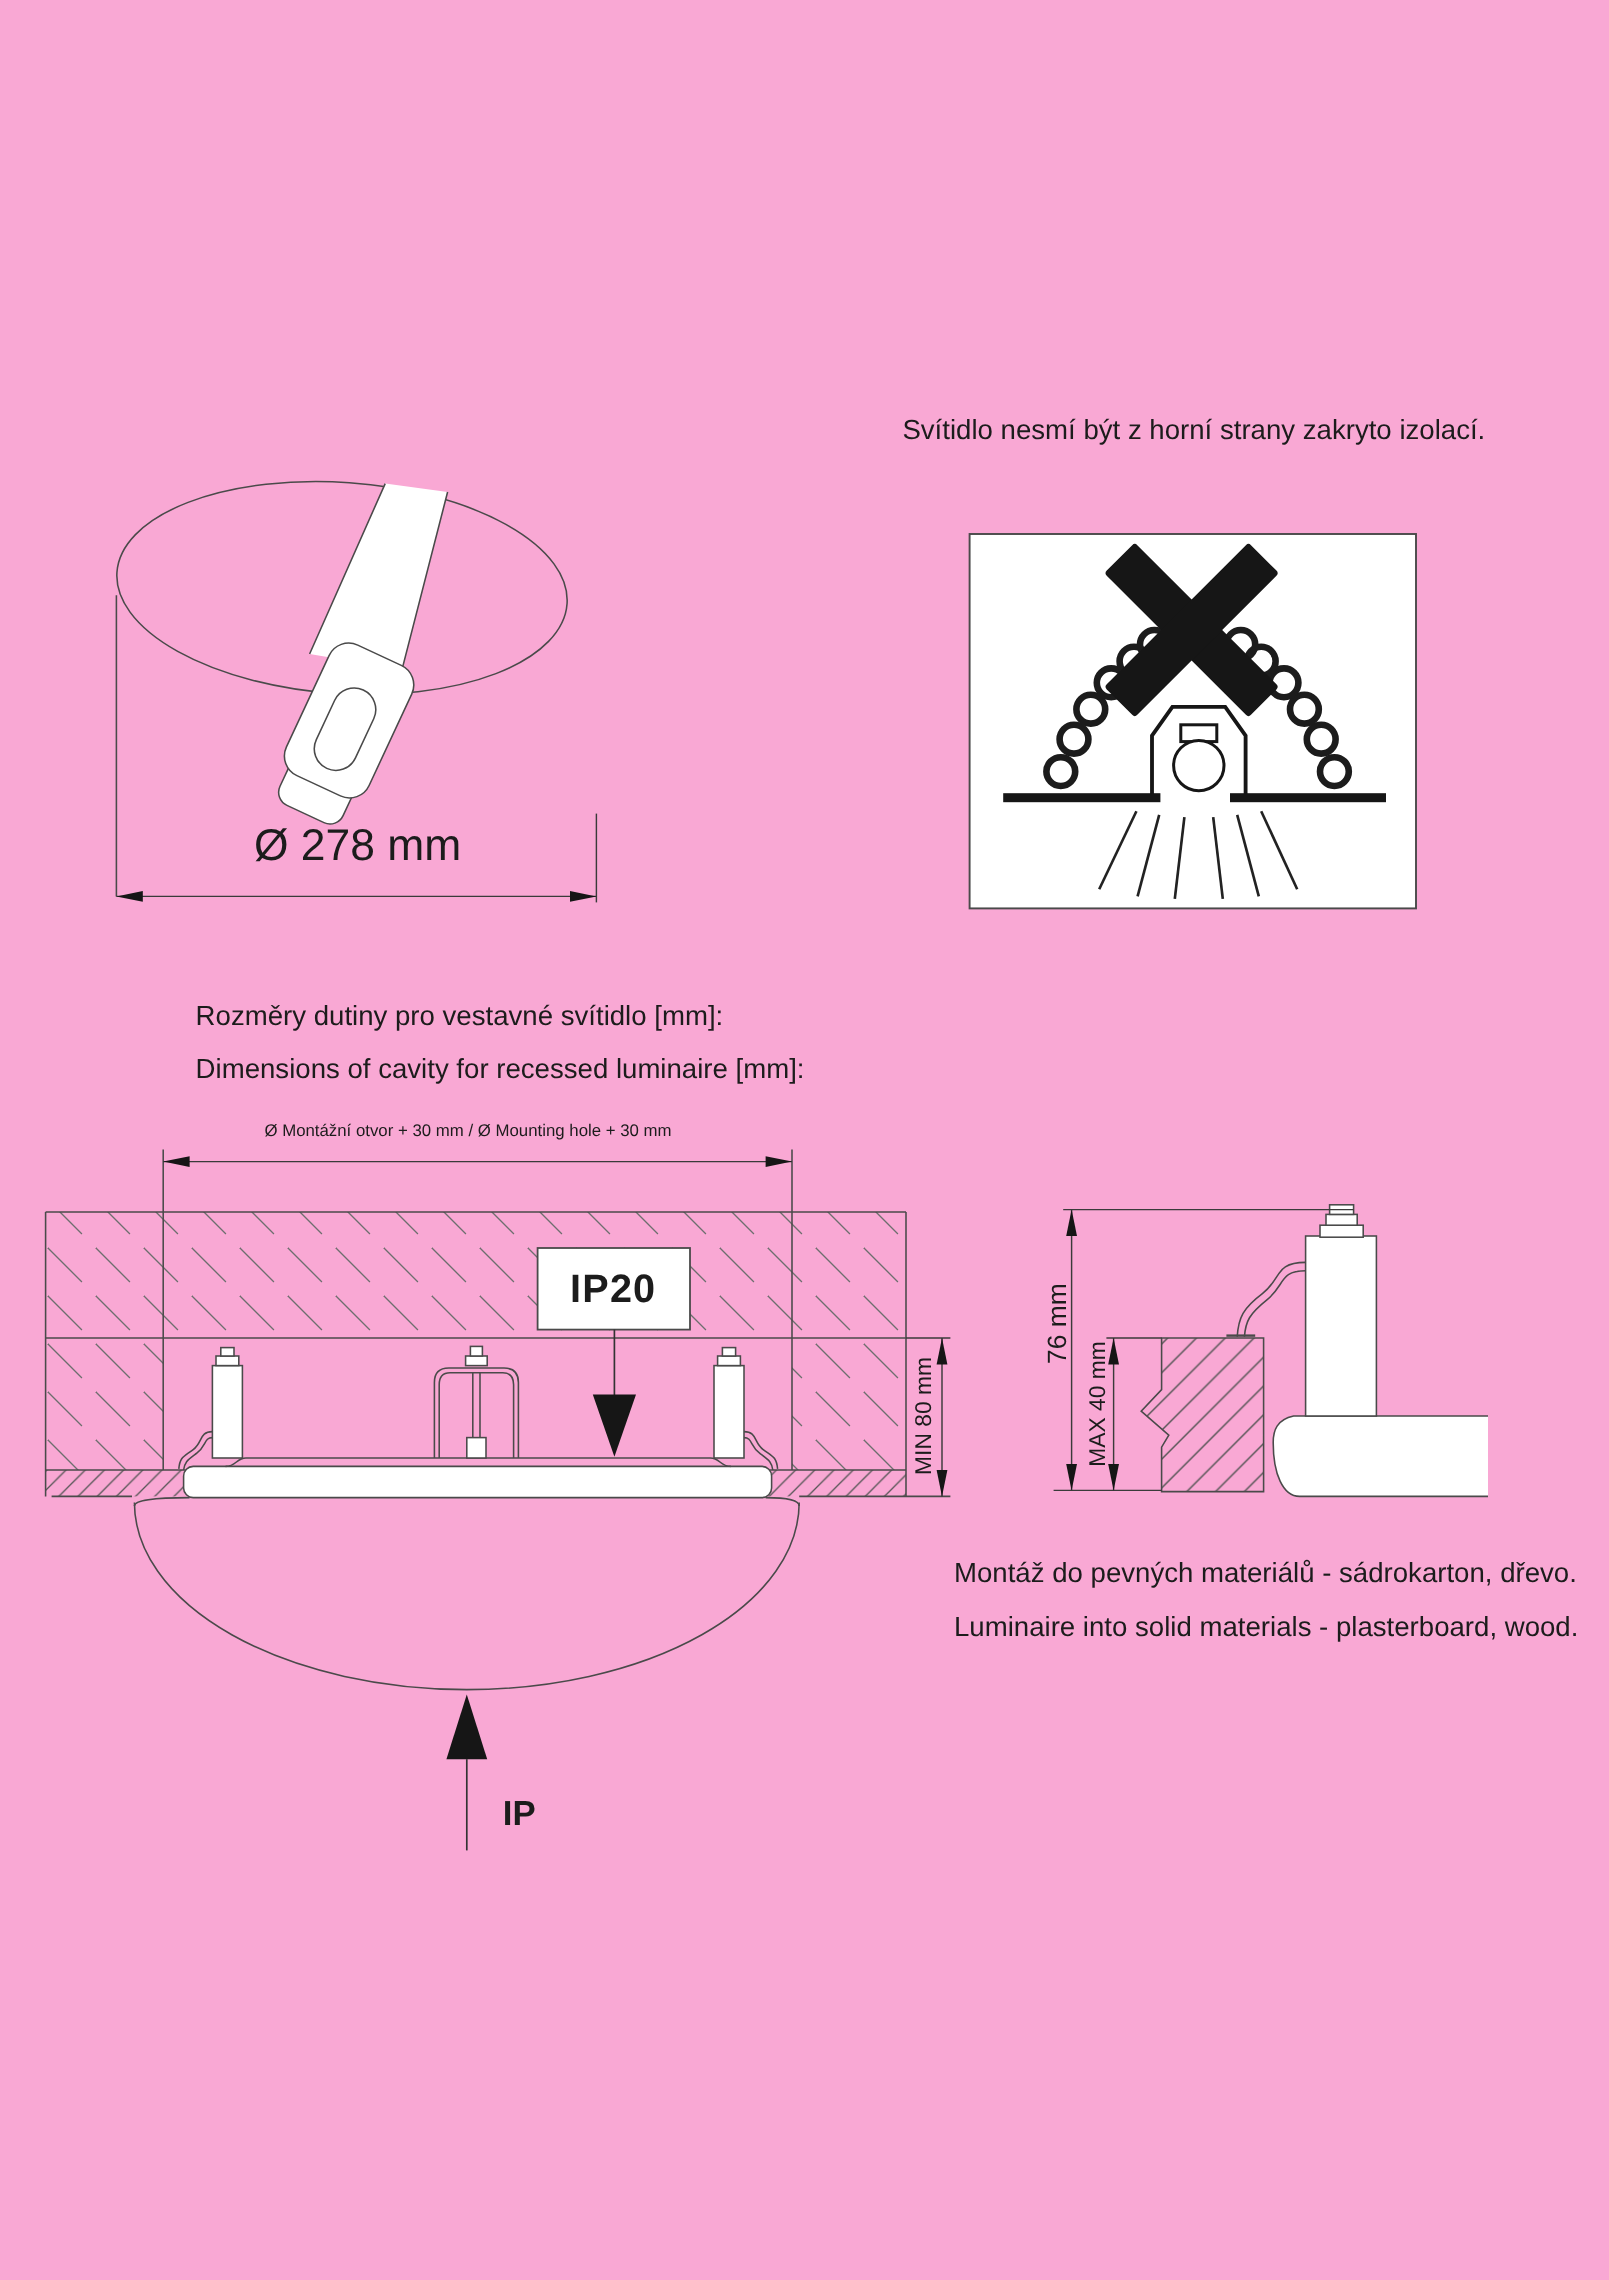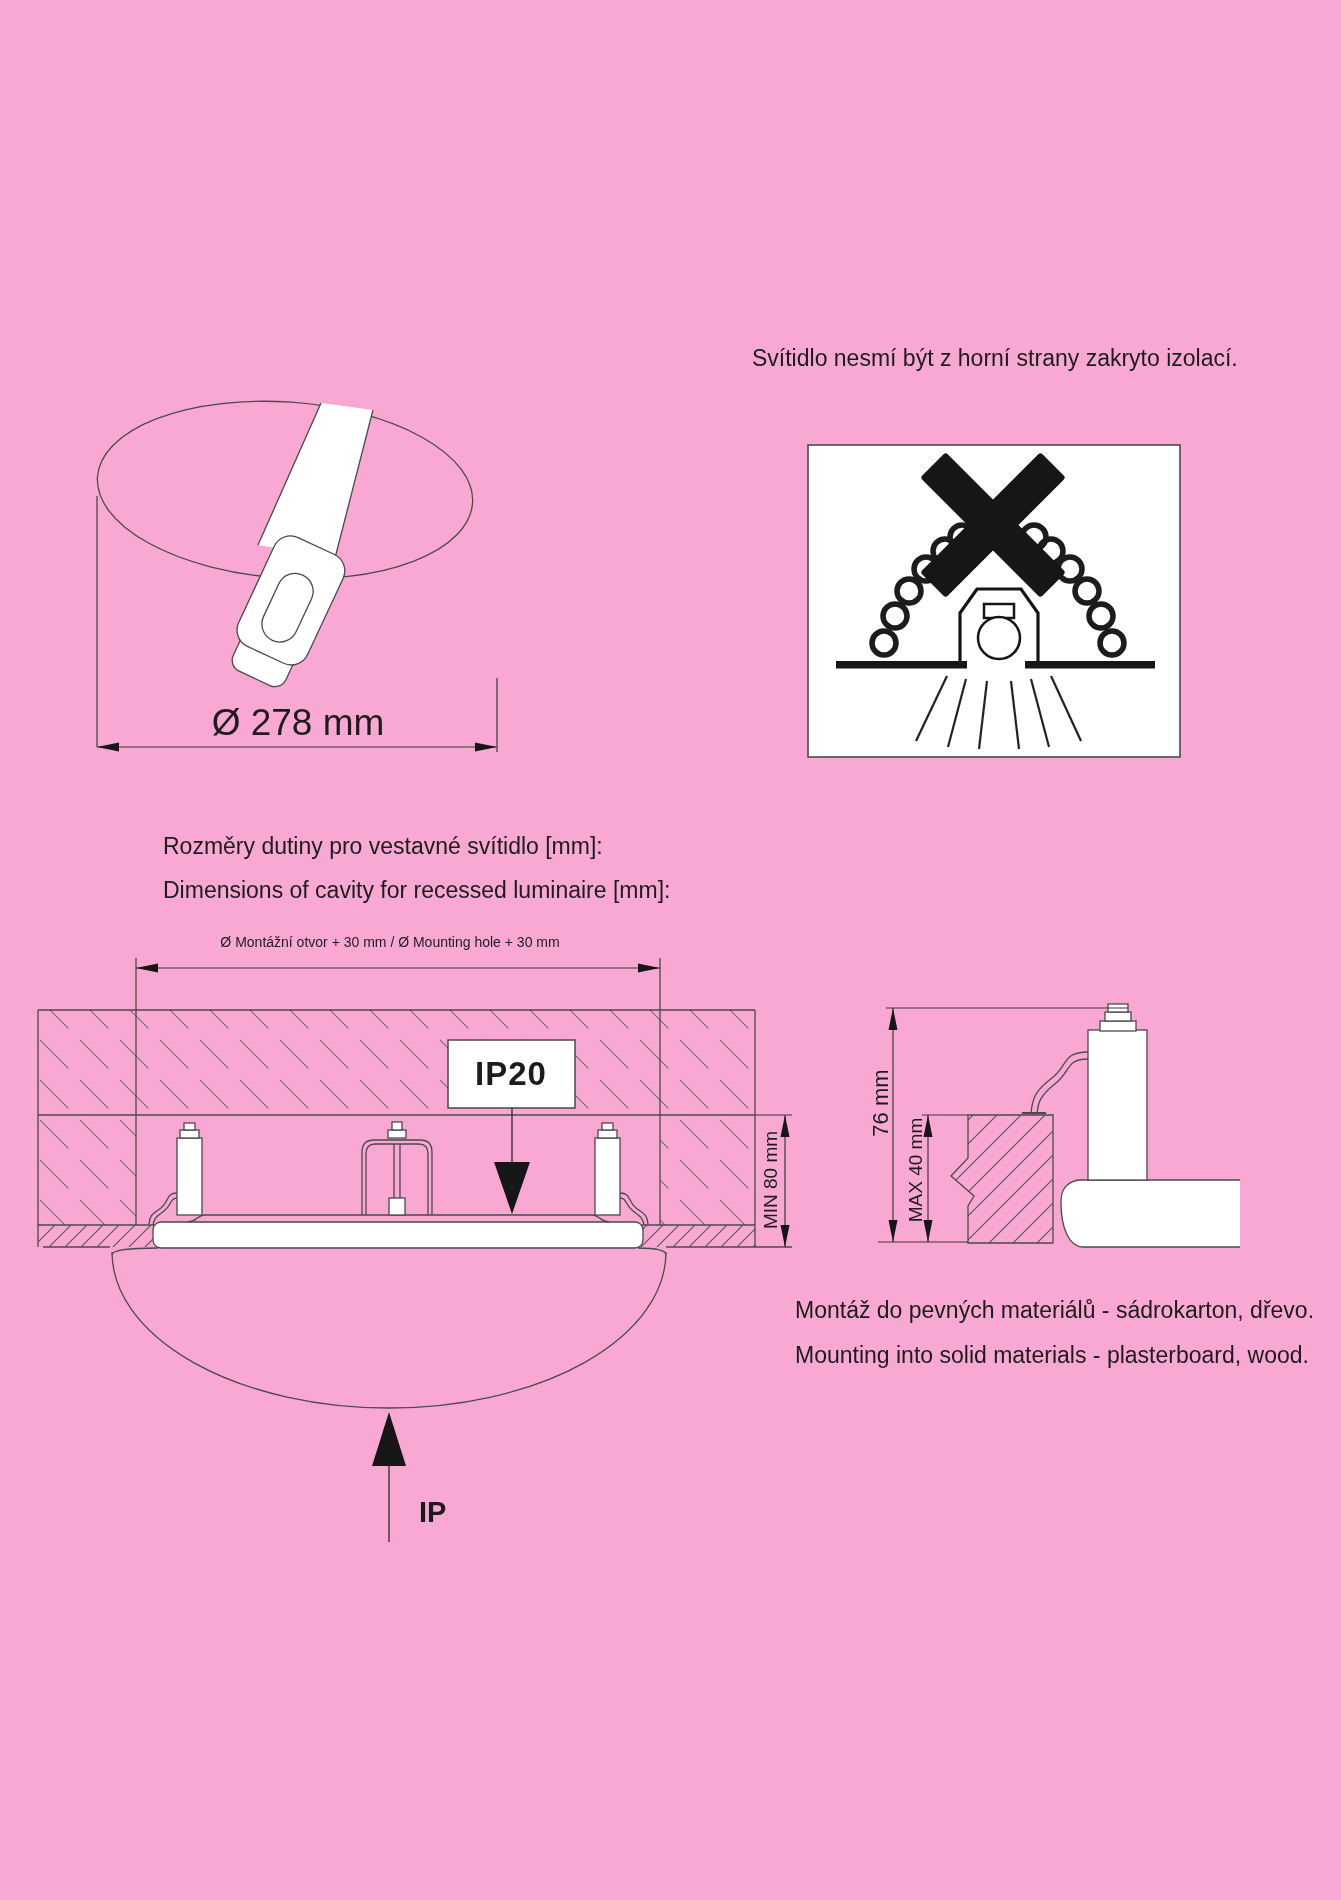--- a/index.html
+++ b/index.html
@@ -196,32 +196,32 @@
       <line x1="922" y1="1115" x2="968" y2="1115"></line>
       <line x1="928" y1="1115" x2="928" y2="1242"></line>
       <polygon points="928,1115 923.5,1137 932.5,1137" fill="#161616" stroke="none"></polygon>
       <polygon points="928,1242 923.5,1220 932.5,1220" fill="#161616" stroke="none"></polygon>
     </g>
   </g>
 </svg>
 
 <div class="txt" style="left:752px;top:345px;">Svítidlo nesmí být z horní strany zakryto izolací.</div>
 
-<div class="txt dim-lg" style="left:298px;top:702px;">Ø 278 mm</div>
+<div class="txt dim-lg" style="left:298px;top:684px;">Ø 278 mm</div>
 
 <div class="txt" style="left:163px;top:877px;">Dimensions of cavity for recessed luminaire [mm]:</div>
 <div class="txt" style="left:163px;top:833px;">Rozměry dutiny pro vestavné svítidlo [mm]:</div>
 
 <div class="txt dim-sm" style="left:390px;top:934px;">Ø Montážní otvor + 30 mm / Ø Mounting hole + 30 mm</div>
 
 <div class="txt badge" style="left:511px;top:1074px;">IP20</div>
 
 <div class="txt rot rot-sm" style="left:771px;top:1180px;">MIN 80 mm</div>
 
 <div class="txt rot rot-md" style="left:881px;top:1103px;">76 mm</div>
 <div class="txt rot rot-sm" style="left:916px;top:1170px;">MAX 40 mm</div>
 
 <div class="txt" style="left:795px;top:1297px;">Montáž do pevných materiálů - sádrokarton, dřevo.</div>
-<div class="txt" style="left:795px;top:1342px;">Mounting into solid materials - plasterboard, wood.</div>
+<div class="txt" style="left:795px;top:1342px;">Luminaire into solid materials - plasterboard, wood.</div>
 
 <div class="txt ip-big" style="left:419px;top:1496px;">IP</div>
 
 </div>
 
 </body></html>

